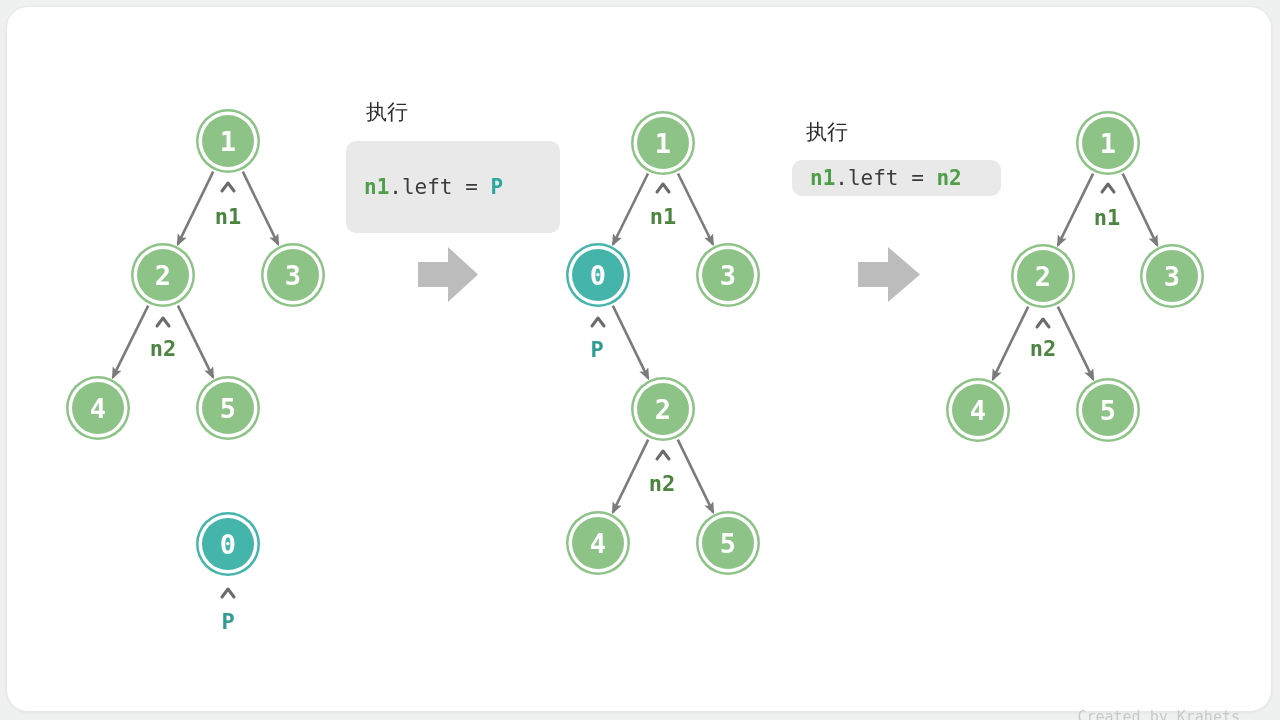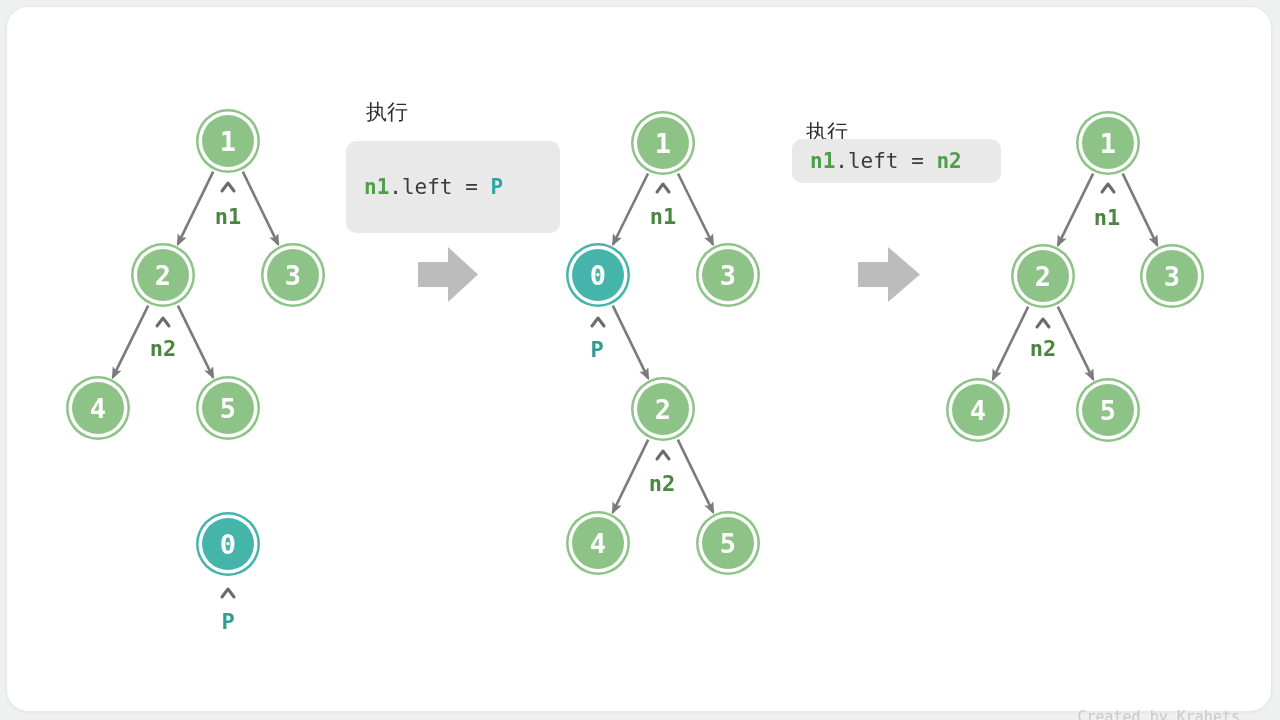--- a/index.html
+++ b/index.html
@@ -114,21 +114,21 @@
   <div class="node teal" style="left:572px;top:249px">0</div>
   <div class="node green" style="left:702px;top:249px">3</div>
   <div class="node green" style="left:637px;top:383px">2</div>
   <div class="node green" style="left:572px;top:517px">4</div>
   <div class="node green" style="left:702px;top:517px">5</div>
   <div class="ptr green" style="left:663px;top:216px">n1</div>
   <div class="ptr teal" style="left:597px;top:349px">P</div>
   <div class="ptr green" style="left:662px;top:483px">n2</div>
 
   <div class="exec-title" style="left:806px;top:118px">执行</div>
-  <div class="code-box" style="left:792px;top:139px;width:209px;height:44px">
+  <div class="code-box" style="left:792px;top:160px;width:209px;height:36px">
     <div class="code-line"><span class="tok-green">n1</span><span class="tok-plain">.left = </span><span class="tok-green">n2</span></div>
   </div>
 
   <div class="node green" style="left:1082px;top:117px">1</div>
   <div class="node green" style="left:1017px;top:250px">2</div>
   <div class="node green" style="left:1146px;top:250px">3</div>
   <div class="node green" style="left:952px;top:384px">4</div>
   <div class="node green" style="left:1082px;top:384px">5</div>
   <div class="ptr green" style="left:1107px;top:217px">n1</div>
   <div class="ptr green" style="left:1043px;top:348px">n2</div>

